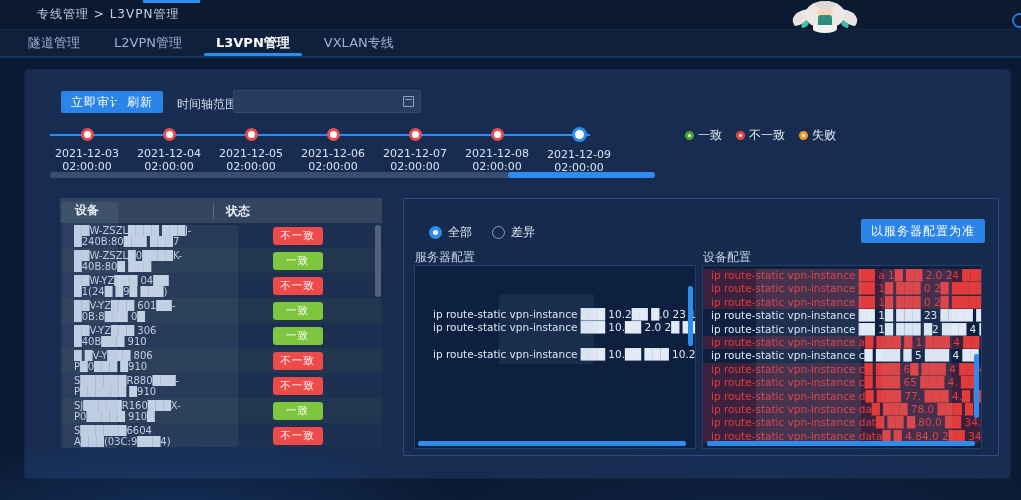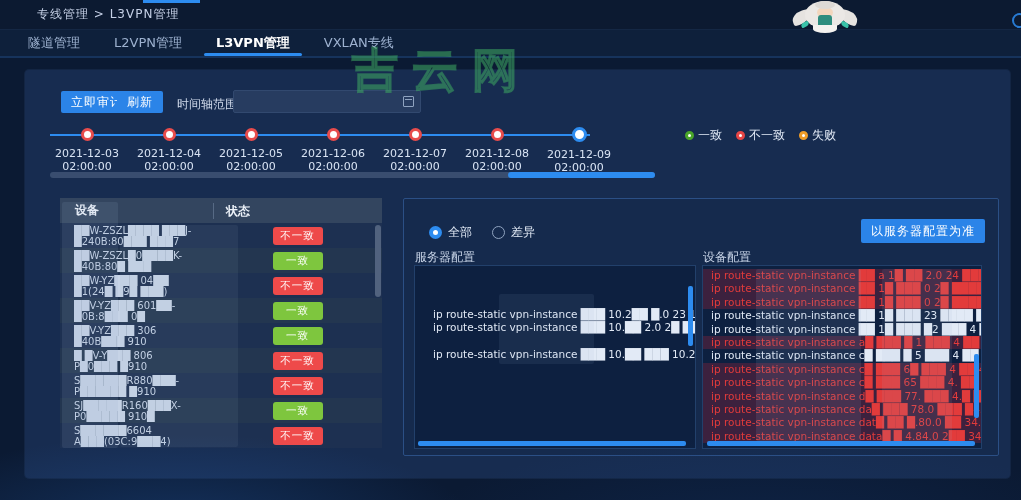--- a/index.html
+++ b/index.html
@@ -156,21 +156,20 @@
         <span>L2VPN管理</span>
       </div>
       <div class="tab active">
         <span>L3VPN管理</span>
       </div>
       <div class="tab">
         <span>VXLAN专线</span>
       </div>
     </div>
 
-  <div class="watermark">吉云网</div>
 
   <div class="panel">
     <button class="btn btn-audit">立即审计</button>
     <button class="btn btn-refresh">刷新</button>
     <span class="time-label">时间轴范围:</span>
     <input class="time-input" value="" style="">
     <span class="cal-icon"></span>
 
     <div class="tl-line"></div>
     <div id="tl-nodes">

